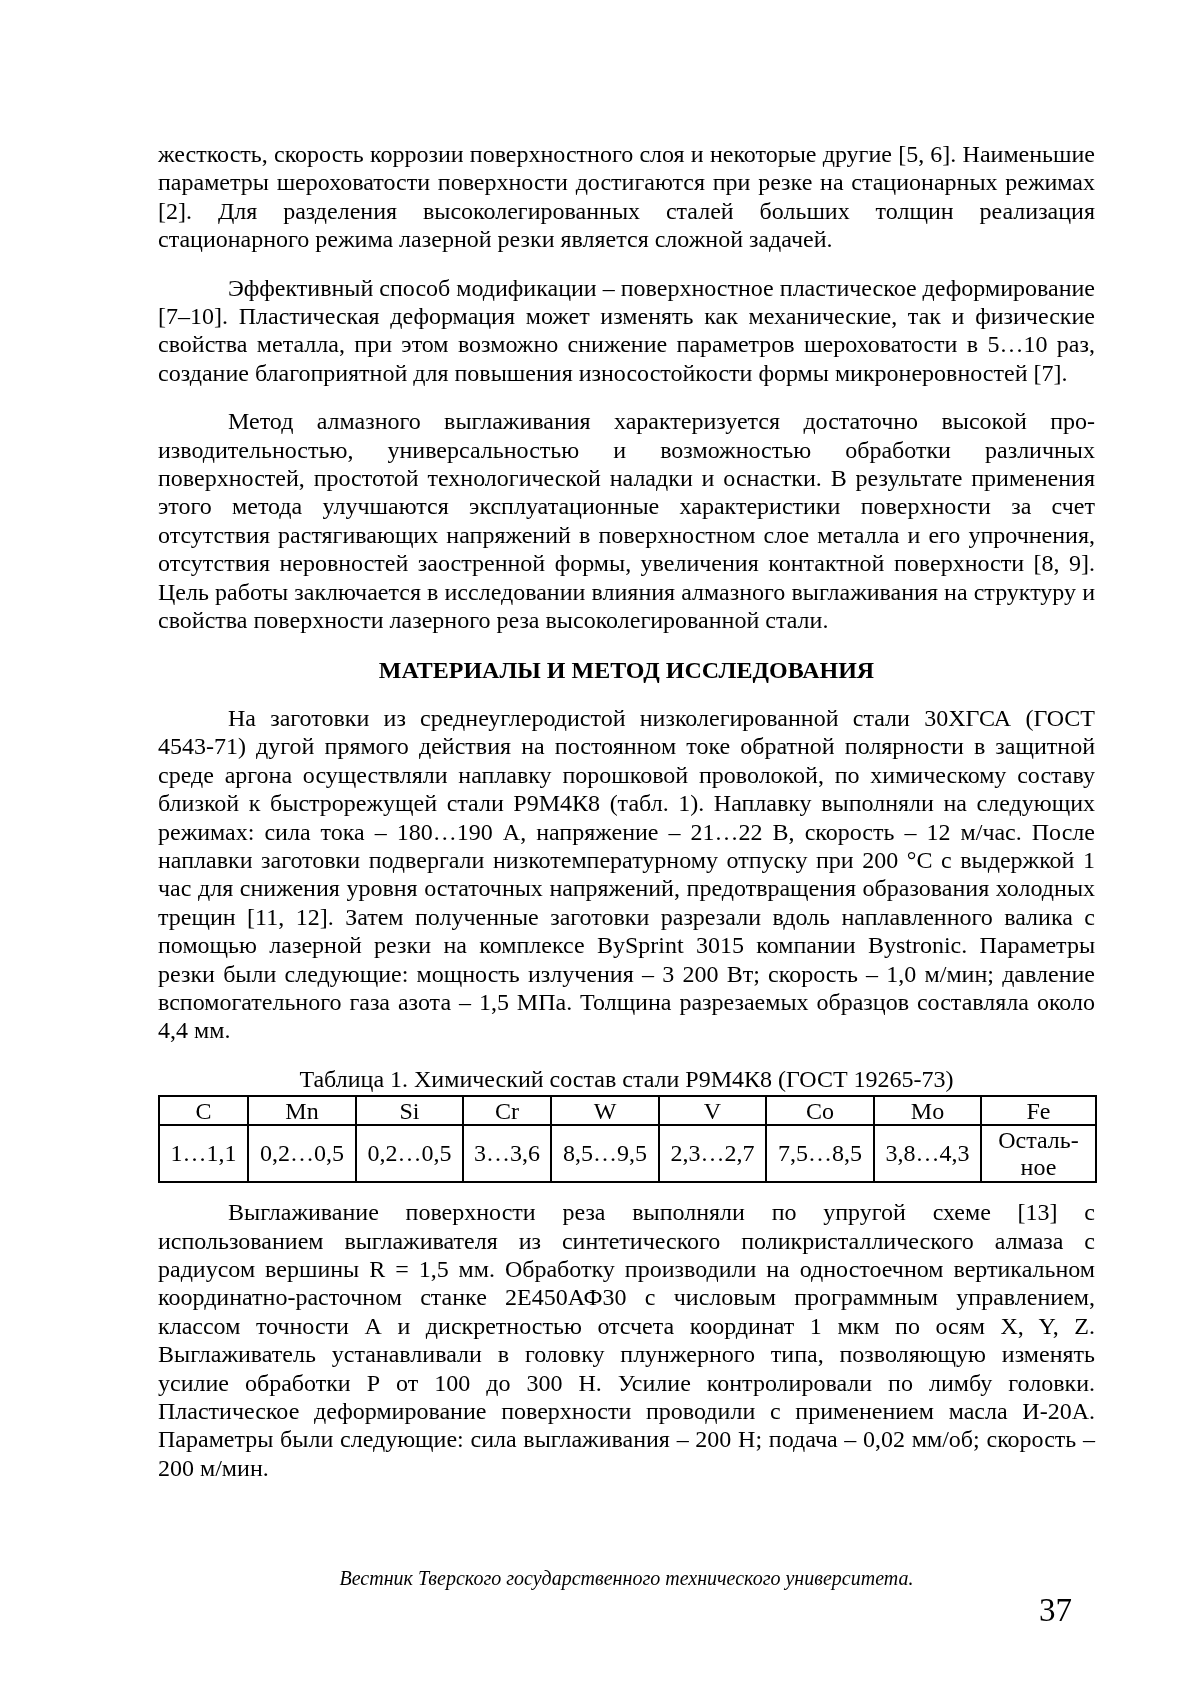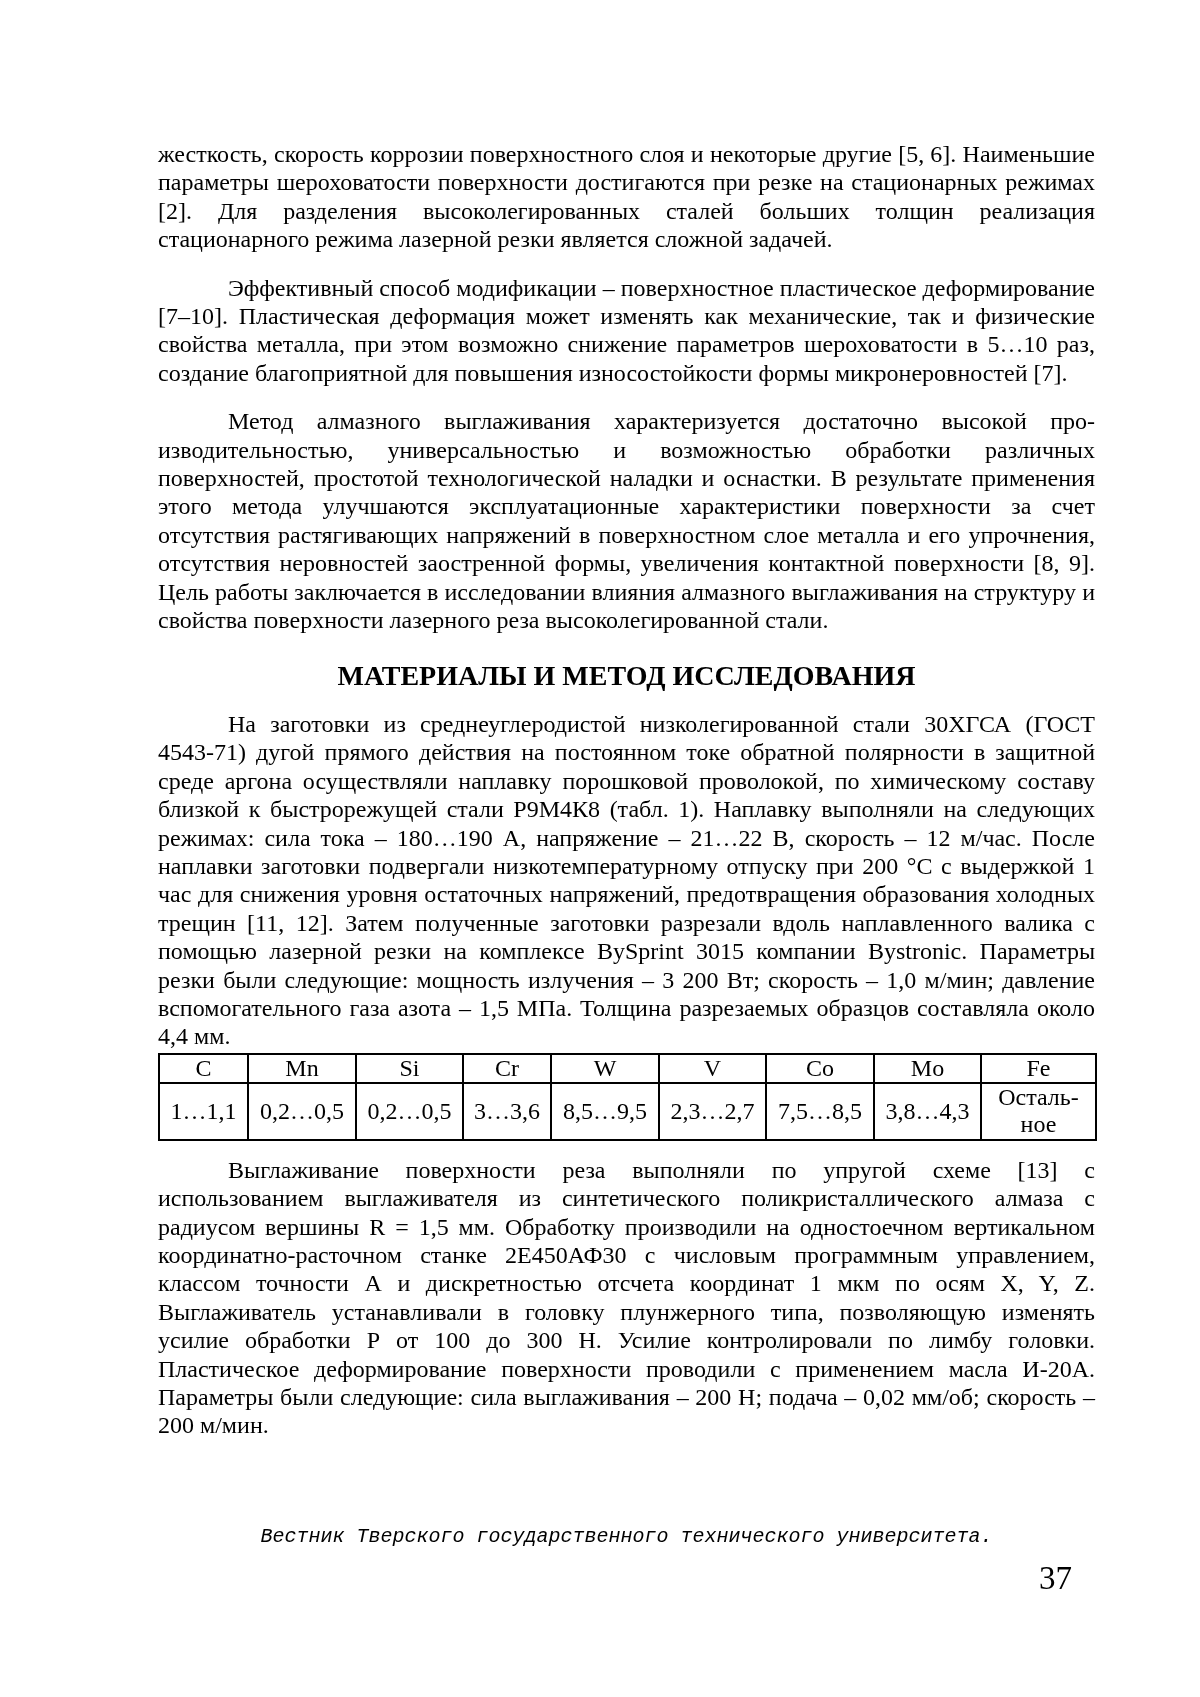--- a/index.html
+++ b/index.html
@@ -23,25 +23,25 @@
   .para {
     font-size: 24px;
     line-height: 28.4px;
     text-align: justify;
     margin: 0;
     hyphens: manual;
     -webkit-hyphens: manual;
   }
   .para.indent { text-indent: 70px; margin-top: 20px; }
   .section-heading {
-    font-size: 28px;
+    font-size: 24px;
     line-height: 28.4px;
     font-weight: bold;
     text-align: center;
-    margin: 27px 0 1px 0;
+    margin: 21px 0 1px 0;
   }
   .table-caption {
     font-size: 24px;
     line-height: 28.4px;
     text-align: center;
     margin-top: 20px;
   }
   table.chem {
     border-collapse: collapse;
     table-layout: fixed;
@@ -58,24 +58,23 @@
   }
   table.chem tr.thead td { height: 27px; line-height: 26px; }
   table.chem tr.tdata td { height: 55px; line-height: 27px; white-space: pre-line; }
   .para.after-table { margin-top: 15px; }
   .journal-footer {
     margin-top: 85px;
     text-align: center;
     font-style: italic;
     font-size: 20px;
     line-height: 23.5px;
-    font-family: Liberation Mono, monospace;
   }
   .page-number {
-    margin-top: 11px;
+    margin-top: 0;
     text-align: right;
     padding-right: 23px;
     font-size: 33px;
     line-height: 38px;
   }
 </style>
 </head>
 <body>
 
 <div class="page-content">
@@ -83,20 +82,21 @@
   <p class="para">жесткость, скорость коррозии поверхностного слоя и некоторые другие [5, 6]. Наименьшие параметры шероховатости поверхности достигаются при резке на стационарных режимах [2]. Для разделения высоколегированных сталей больших толщин реализация стационарного режима лазерной резки является сложной задачей.</p>
 
   <p class="para indent">Эффективный способ модификации – поверхностное пластическое деформи­рование [7–10]. Пластическая деформация может изменять как механические, так и физические свойства металла, при этом возможно снижение параметров шероховатости в 5…10 раз, создание благоприятной для повышения износостойкости формы микронеровностей [7].</p>
 
   <p class="para indent">Метод алмазного выглаживания характеризуется достаточно высокой про­изводительностью, универсальностью и возможностью обработки различных поверхностей, простотой технологической наладки и оснастки. В результате применения этого метода улучшаются эксплуатационные характеристики поверхности за счет отсутствия растягивающих напряжений в поверхностном слое металла и его упрочнения, отсутствия неровностей заостренной формы, увеличения контактной поверхности [8, 9]. Цель работы заключается в исследовании влияния алмазного выглаживания на структуру и свойства поверхности лазерного реза высоколеги­рованной стали.</p>
 
   <h2 class="section-heading">МАТЕРИАЛЫ И МЕТОД ИССЛЕДОВАНИЯ</h2>
 
   <p class="para indent">На заготовки из среднеуглеродистой низколегированной стали 30ХГСА (ГОСТ 4543-71) дугой прямого действия на постоянном токе обратной полярности в защитной среде аргона осуществляли наплавку порошковой проволокой, по химическому составу близкой к быстрорежущей стали Р9М4К8 (табл. 1). Наплавку выполняли на следующих режимах: сила тока – 180…190 А, напряжение – 21…22 В, скорость – 12 м/час. После наплавки заготовки подвергали низкотемпературному отпуску при 200 °C с выдержкой 1 час для снижения уровня остаточных напряжений, предотвращения образования холодных трещин [11, 12]. Затем полученные заготовки разрезали вдоль наплавленного валика с помощью лазерной резки на комплексе BySprint 3015 компании Bystronic. Параметры резки были следующие: мощность излучения – 3&nbsp;200 Вт; скорость – 1,0 м/мин; давление вспомогательного газа азота – 1,5 МПа. Толщина разрезаемых образцов составляла около 4,4 мм.</p>
 
+  <div class="table-caption">Таблица 1. Химический состав стали Р9М4К8 (ГОСТ 19265-73)</div>
 
   <table class="chem">
     <colgroup>
       <col style="width:89px">
         <col style="width:108px">
         <col style="width:107px">
       <col style="width:88px">
         <col style="width:108px">
         <col style="width:107px">
       <col style="width:108px">

